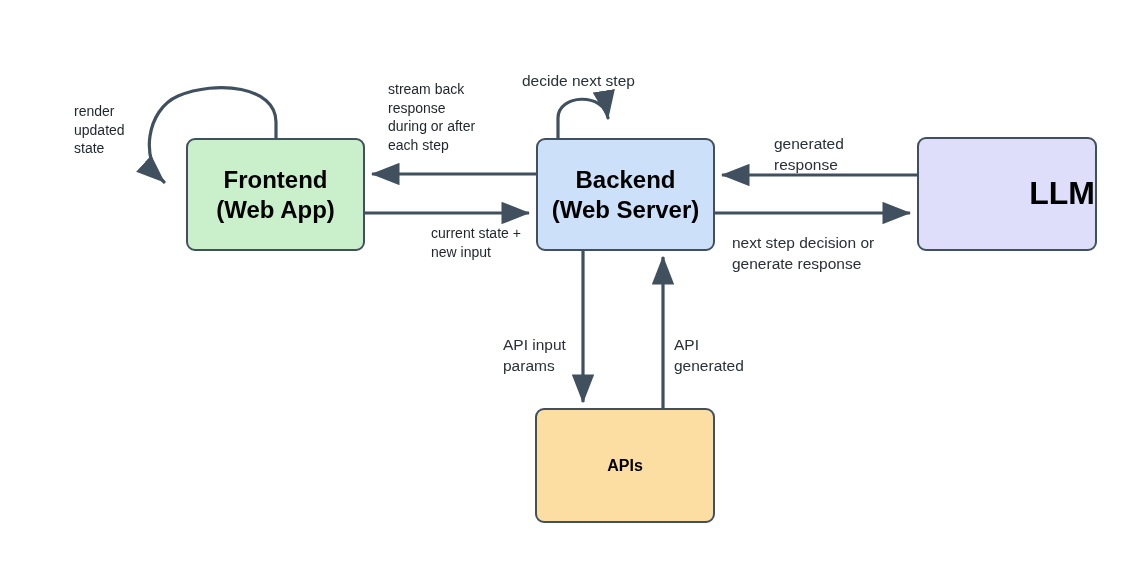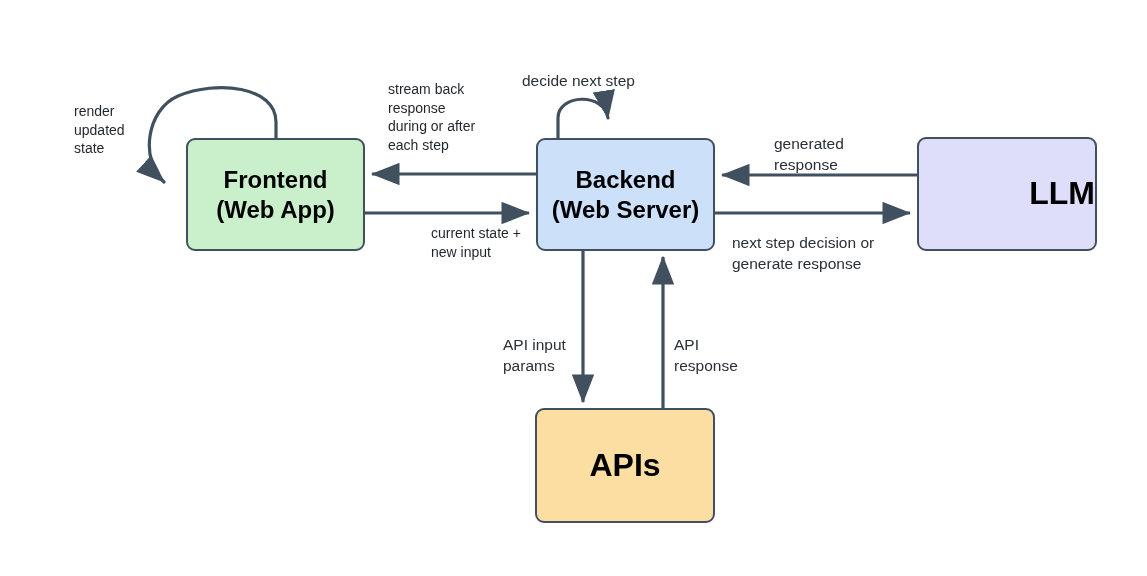--- a/index.html
+++ b/index.html
@@ -54,21 +54,21 @@
   }
   #node-llm {
     left: 917px; top: 137px; width: 180px; height: 114px;
     background: #dedefb;
     font-size: 32px;
     justify-content: flex-end;
   }
   #node-apis {
     left: 535px; top: 408px; width: 180px; height: 115px;
     background: #fcdda2;
-    font-size: 32px;
+    font-size: 16px;
   }
   .edge-label {
     position: absolute;
     color: #21272e;
     line-height: 1.33;
     white-space: pre-line;
     z-index: 4;
   }
   .lbl-bold {
     font-weight: normal;
@@ -170,15 +170,15 @@
   <div class="edge-label lbl-plain" id="lbl-generated-response">generated
 response</div>
 
   <div class="edge-label lbl-plain" id="lbl-next-step-decision">next step decision or
 generate response</div>
 
   <div class="edge-label lbl-plain" id="lbl-api-input-params">API input
 params</div>
 
   <div class="edge-label lbl-plain" id="lbl-api-response">API
-response</div>
+generated</div>
 
 </div>
 
 </body></html>

